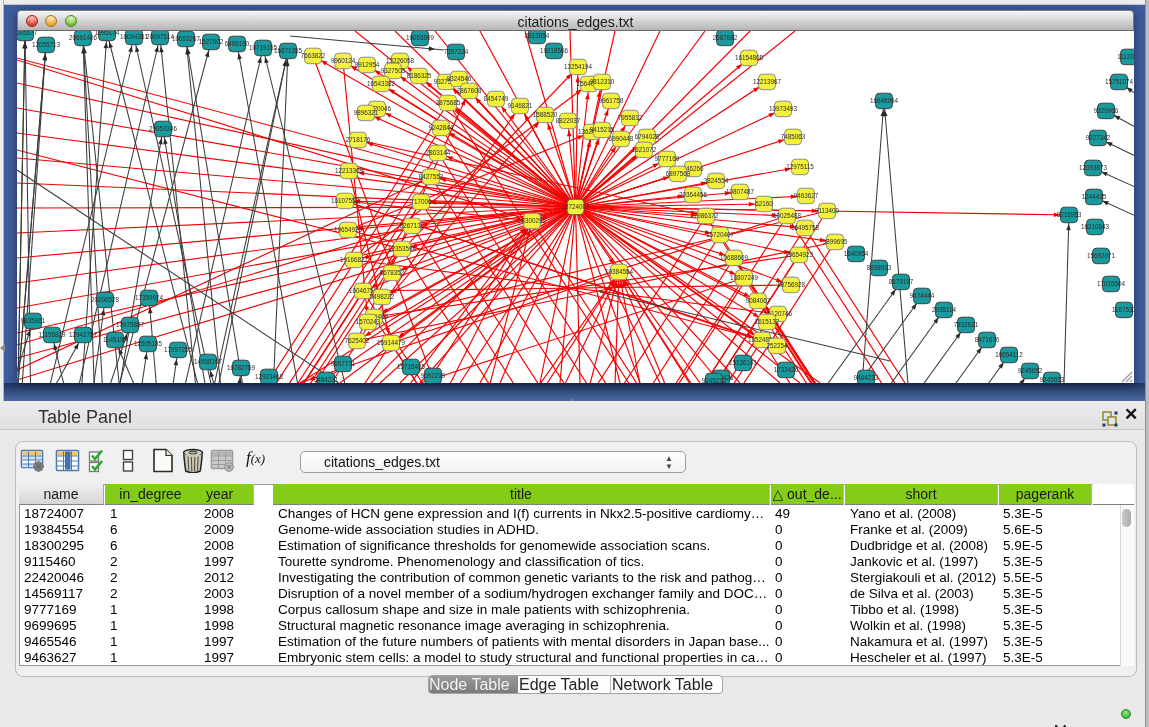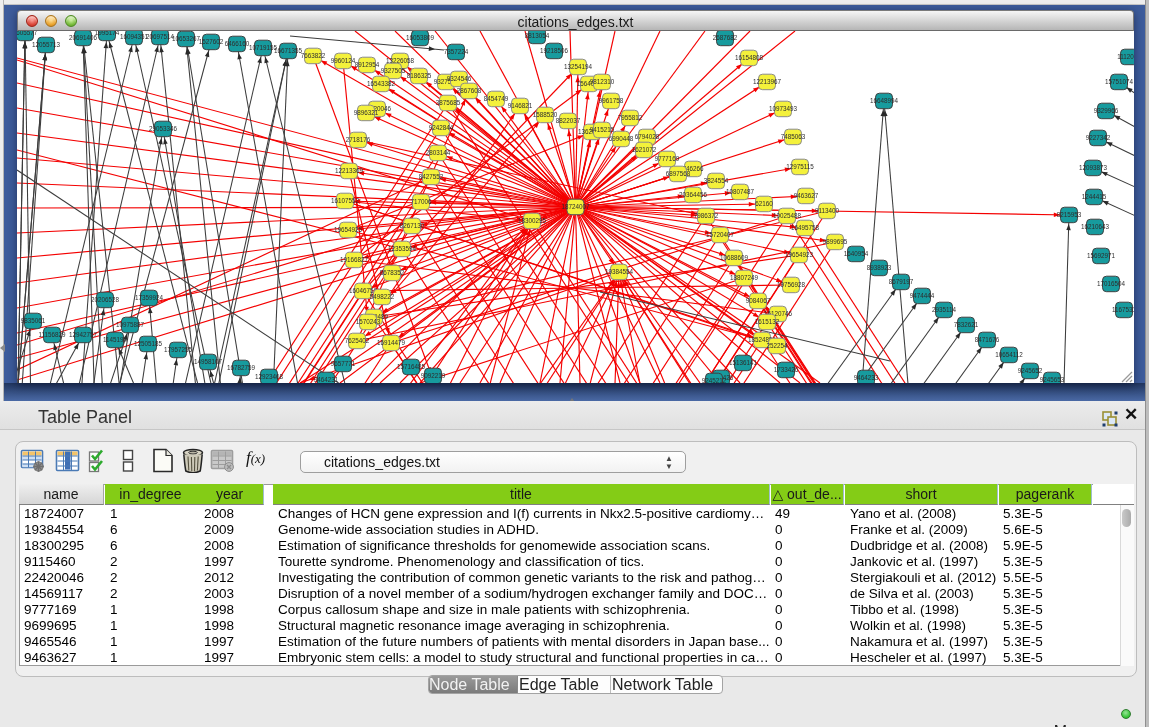--- a/index.html
+++ b/index.html
@@ -48,21 +48,21 @@
 
 
 #table { position:absolute; left:19px; top:484px; width:1115px; height:182px;
   background:#fff; border:1px solid #9a9a9a; overflow:hidden; }
 .hd { position:absolute; top:484px; height:21px; background:#84cc16;
   border-right:1px solid #9fbecd; border-bottom:1px solid #808080;
   font-size:14px; color:#1a1a1a; text-align:center; line-height:20px; }
 #hd-name { left:19px; width:85px; background:linear-gradient(#efefef,#d6d6d6);
   border-right:1px solid #a5a5a5; }
 #hd-ind  { left:105px; width:92px; }
-#hd-year { left:196px; width:68px; }
+#hd-year { left:186px; width:68px; }
 #hd-title{ left:273px; width:497px; }
 #hd-out  { left:771px; width:73px; }
 #hd-short{ left:845px; width:153px; }
 #hd-pr   { left:999px; width:93px; }
 #hd-fill { left:1093px; width:41px; border-right:none; background:#fff; border-bottom:1px solid #808080;}
 
 .trow { position:absolute; left:19px; width:1100px; height:16px; font-size:13.5px; color:#000; }
 .trow span { position:absolute; top:0; white-space:nowrap; overflow:hidden; display:block; }
 .c-name { left:5px;  width:95px; }
 .c-ind  { left:91px; width:80px; }

